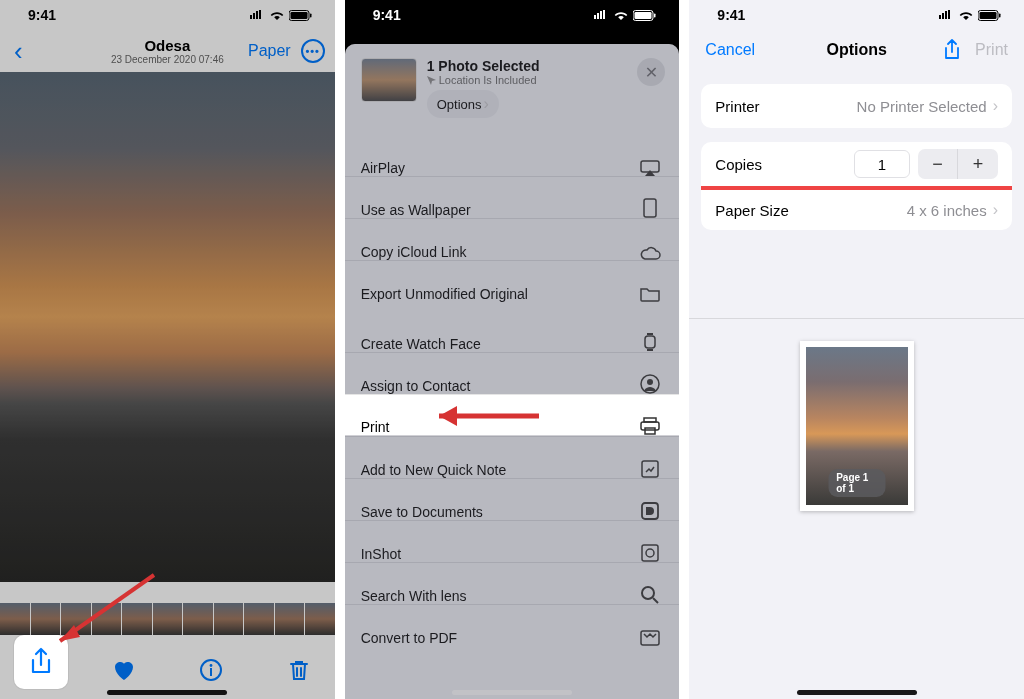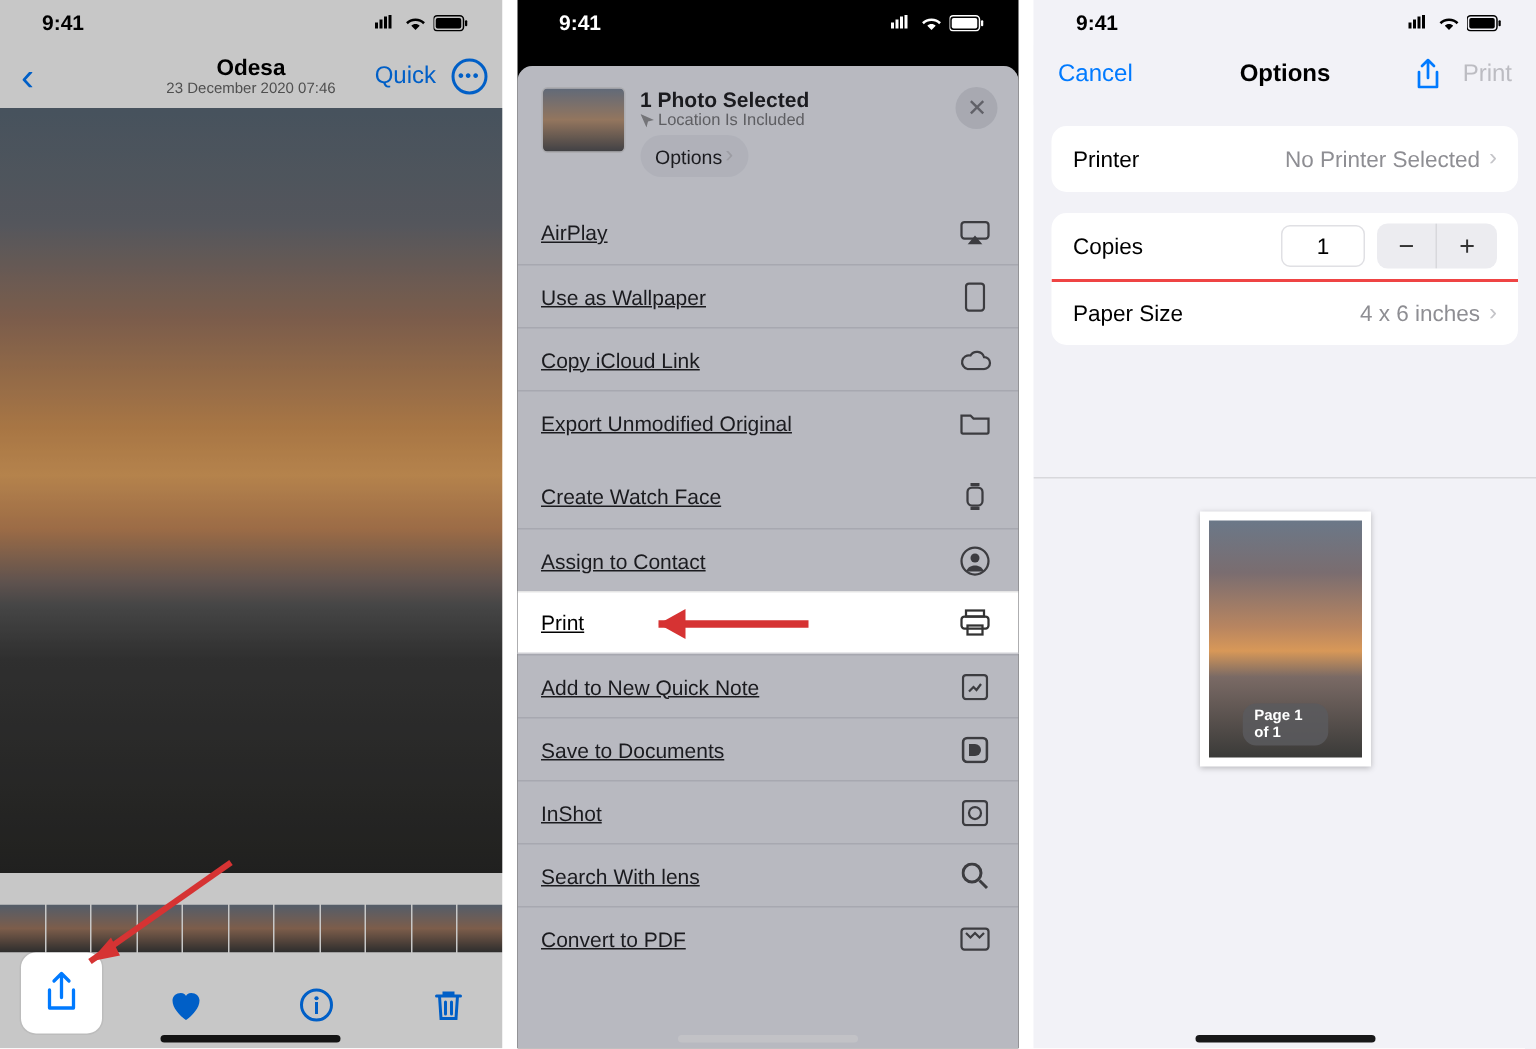--- a/index.html
+++ b/index.html
@@ -42,40 +42,40 @@
   .sheet { position:absolute; top:44px; left:0; right:0; bottom:0; background:#eef0f5; border-radius:10px 10px 0 0; overflow:hidden; }
   .s-dim { position:absolute; inset:0; background:rgba(80,80,90,0.34); z-index:10; pointer-events:none; }
   .s-head { padding:14px 16px 10px; display:flex; align-items:flex-start; gap:10px; position:relative; }
   .s-thumb { width:56px; height:44px; border-radius:4px; background:linear-gradient(180deg,#6b7888,#b78a60,#3a3a3a); border:1px solid #ddd; }
   .s-title { font-size:14px; font-weight:700; }
   .s-sub { font-size:11px; color:#666; display:flex; align-items:center; gap:3px;text-align:right; }
   .s-close { position:absolute; right:14px; top:14px; width:28px; height:28px; background:#d6d8de; border-radius:50%; display:flex; align-items:center; justify-content:center; color:#6b6b70; font-size:16px; }
   .s-opts { display:inline-flex; align-items:center; gap:2px; background:#e2e4ea; border-radius:14px; padding:5px 10px; font-size:13px; margin-top:4px; }
 
   .slist { margin-top:6px; }
-  .row { height:42px; padding:0 16px 0 16px; display:flex; align-items:center; justify-content:space-between; background:transparent; font-size:14px;text-decoration:underline; }
+  .row { height:42px; padding:0 16px 0 16px; display:flex; align-items:flex-end; justify-content:space-between; background:transparent; font-size:14px; }
   .row + .row { border-top:1px solid rgba(0,0,0,0.10); }
   .section-gap { height:8px; }
   .row-white { background:#fff; position:relative; z-index:20; border-top:1px solid #d0d0d5; border-bottom:1px solid #d0d0d5; }
   .row .ric { width:26px; display:flex; justify-content:center; color:#333; }
   .arrow2 { position:absolute; z-index:25; }
 
   
   .p3 { background:#f2f2f7; }
   .p3 .status { color:#000; }
   .nav3 { height:40px; display:flex; align-items:center; justify-content:space-between; padding:0 16px; background:#f2f2f7; }
   .nav3 .cancel { color:#007aff; font-size:16px;text-align:right; }
   .nav3 .title { font-size:16px; font-weight:700; color:#000; position:absolute; left:50%; transform:translateX(-50%); }
   .nav3 .right { display:flex; align-items:center; gap:14px; }
   .nav3 .share3 { color:#007aff; }
   .nav3 .print { color:#bcbcc2; font-size:16px; }
 
   .group { margin:14px 12px 0; background:#fff; border-radius:10px; overflow:hidden; }
   .grow { height:44px; padding:0 14px; display:flex; align-items:center; justify-content:space-between; font-size:15px; }
-  .grow + .grow { border-top:2px solid #ef4444; }
+  .grow + .grow { border-top:4px solid #ef4444; }
   .gval { color:#8e8e93; display:flex; align-items:center; gap:6px; }
   .chev { color:#c4c4c8; font-size:16px; }
 
   .stepper-row { display:flex; align-items:center; gap:8px; }
   .num-box { width:56px; height:28px; border:1px solid #e0e0e4; border-radius:6px; display:flex; align-items:center; justify-content:center; color:#000; font-size:15px; }
   .stepper { display:flex; background:#ececf0; border-radius:7px; overflow:hidden; }
   .stepper div { width:40px; height:30px; display:flex; align-items:center; justify-content:center; font-size:18px; color:#333; }
   .stepper div:first-child { border-right:1px solid #d8d8dc; }
 
   .preview-area { position:absolute; top:318px; left:0; right:0; bottom:0; border-top:1px solid #d8d8dc; display:flex; align-items:flex-start; justify-content:center; padding-top:22px; }
@@ -105,21 +105,21 @@
         </svg>
     </span>
   </div>
   <div class="nav1">
     <span class="back">‹</span>
     <div class="navtitle">
       <div class="t1">Odesa</div>
       <div class="t2">23 December 2020  07:46</div>
     </div>
     <div class="navright">
-      <span class="edit">Quick</span>
+      <span class="edit">Paper</span>
       <span class="more">•••</span>
     </div>
   </div>
   <div class="photo">
     <div class="sky"></div>
   </div>
   <div class="thumbs">
     <div class="thumb"></div>
       <div class="thumb"></div>
       <div class="thumb"></div>

